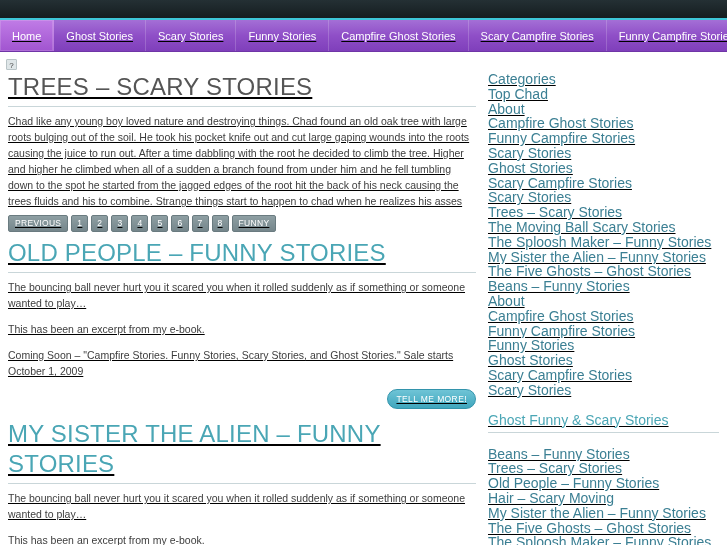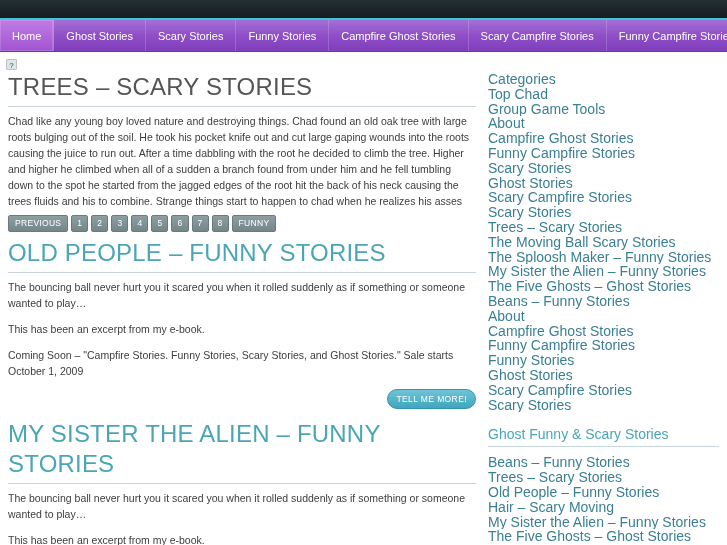--- a/index.html
+++ b/index.html
@@ -8,20 +8,21 @@
     width: 727px; height: 545px;
     background: #ffffff;
     font-family: "Liberation Sans", sans-serif;
     overflow: hidden;
   }
   #page {
     position: relative;
     width: 727px; height: 545px;
     background: #ffffff;
     overflow: hidden;
+    text-decoration: underline;
   }
 
   
   .topbar {
     height: 20px;
     background: #1f2a2e;
     border-bottom: 2px solid #3ec6d8;
     position: relative;
   }
   .topbar .tb-inner {
@@ -148,21 +149,21 @@
     color: #3b7f93;
     padding: 1px 0 1px 2px;
     cursor: pointer;
     white-space: nowrap;
     overflow: hidden;
     text-overflow: ellipsis;
   }
   .side-heading {
     font-size: 14px;
     color: #4aa6b5;
-    margin: 14px 0 8px 2px;
+    margin: 14px 0 14px 2px;
     padding-bottom: 4px;
     border-bottom: 1px solid #c9d6d9;
     font-weight: normal;
   }
 </style>
 </head>
 <body>
 
 <div id="page">
 
@@ -222,21 +223,20 @@
             <p class="post-p">The bouncing ball never hurt you it scared you when it rolled suddenly as if something or someone wanted to play…</p>
             <p class="post-p">This has been an excerpt from my e-book.</p>
           </div>
         </div>
       </div>
 
     <div class="side-col">
       <ul class="side-list" id="side-primary">
           <li>Categories</li>
           <li>Top Chad</li>
-          <li>Group Game Tools</li>
           <li>About</li>
           <li>Campfire Ghost Stories</li>
           <li>Funny Campfire Stories</li>
           <li>Scary Stories</li>
           <li>Ghost Stories</li>
           <li>Scary Campfire Stories</li>
           <li>Scary Stories</li>
           <li>Trees – Scary Stories</li>
           <li>The Moving Ball Scary Stories</li>
           <li>The Sploosh Maker – Funny Stories</li>

